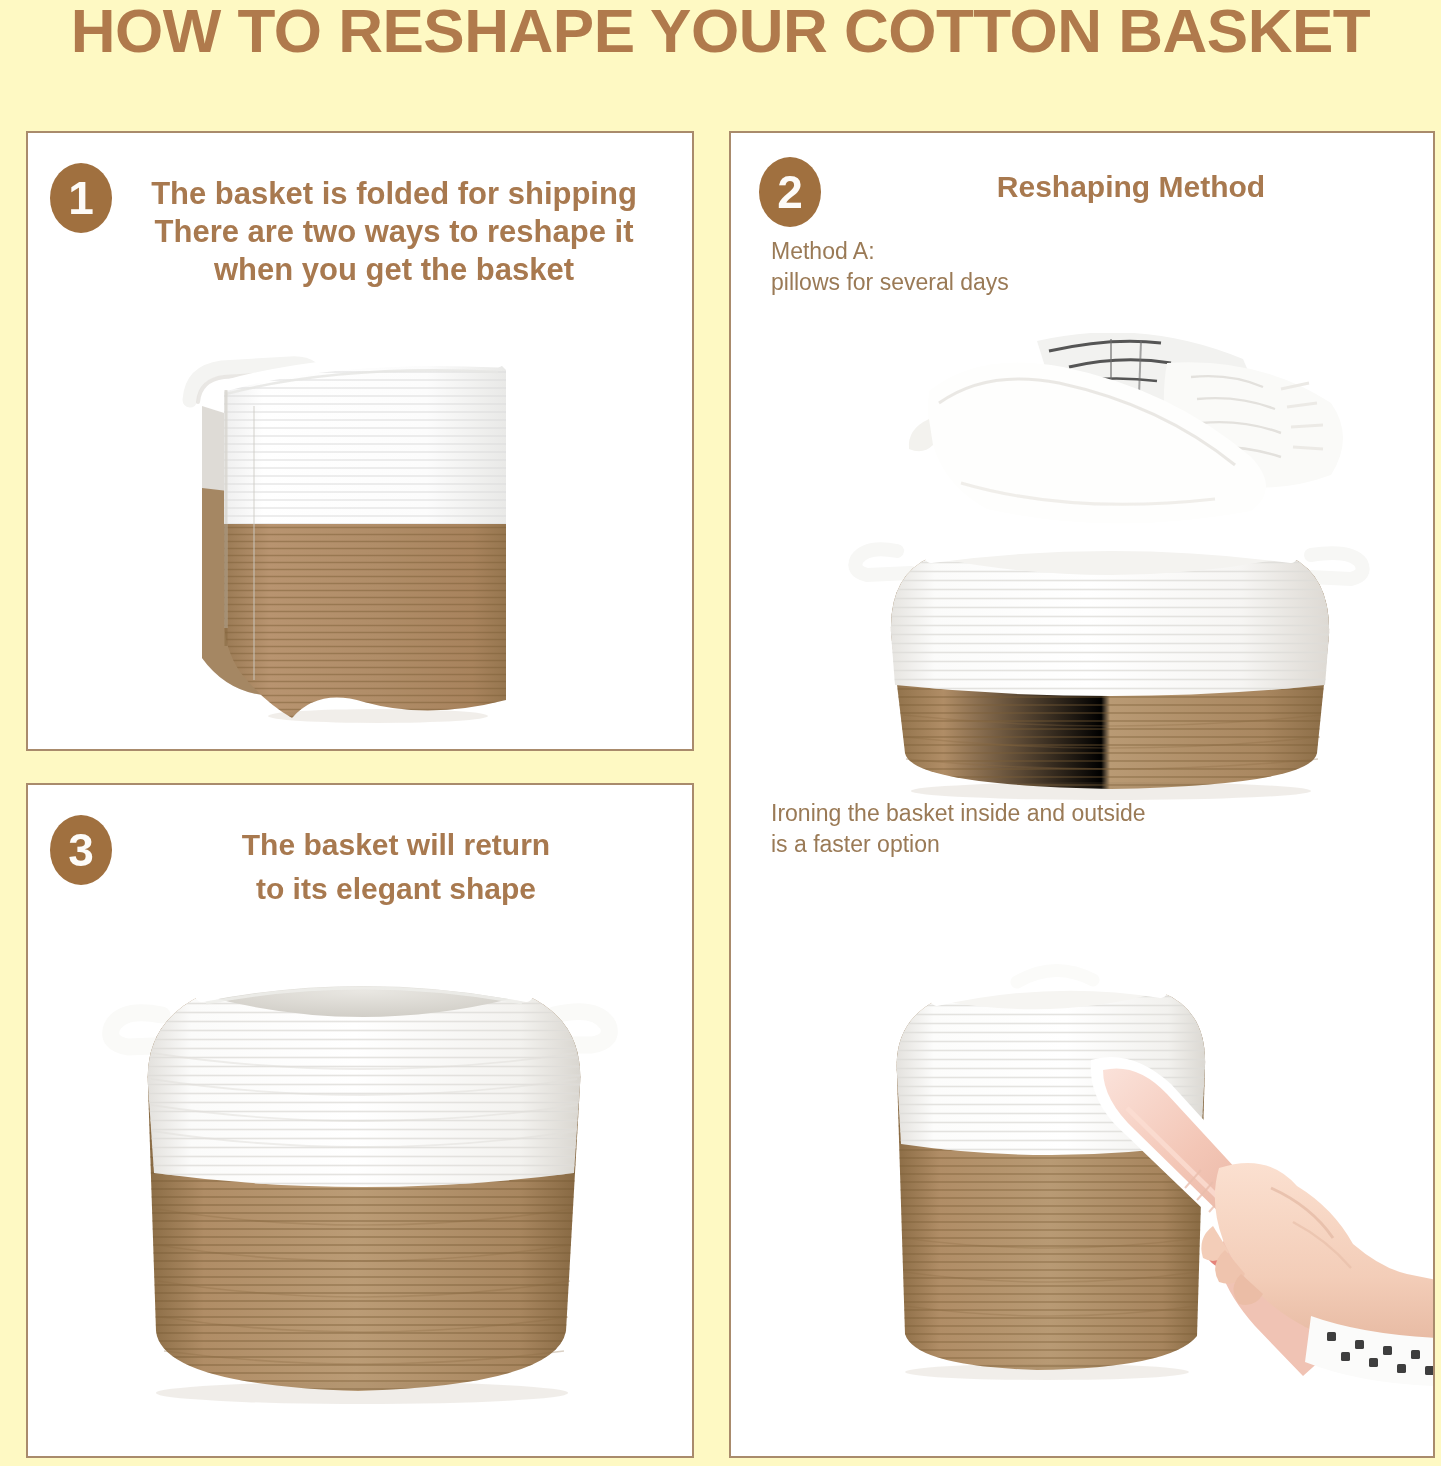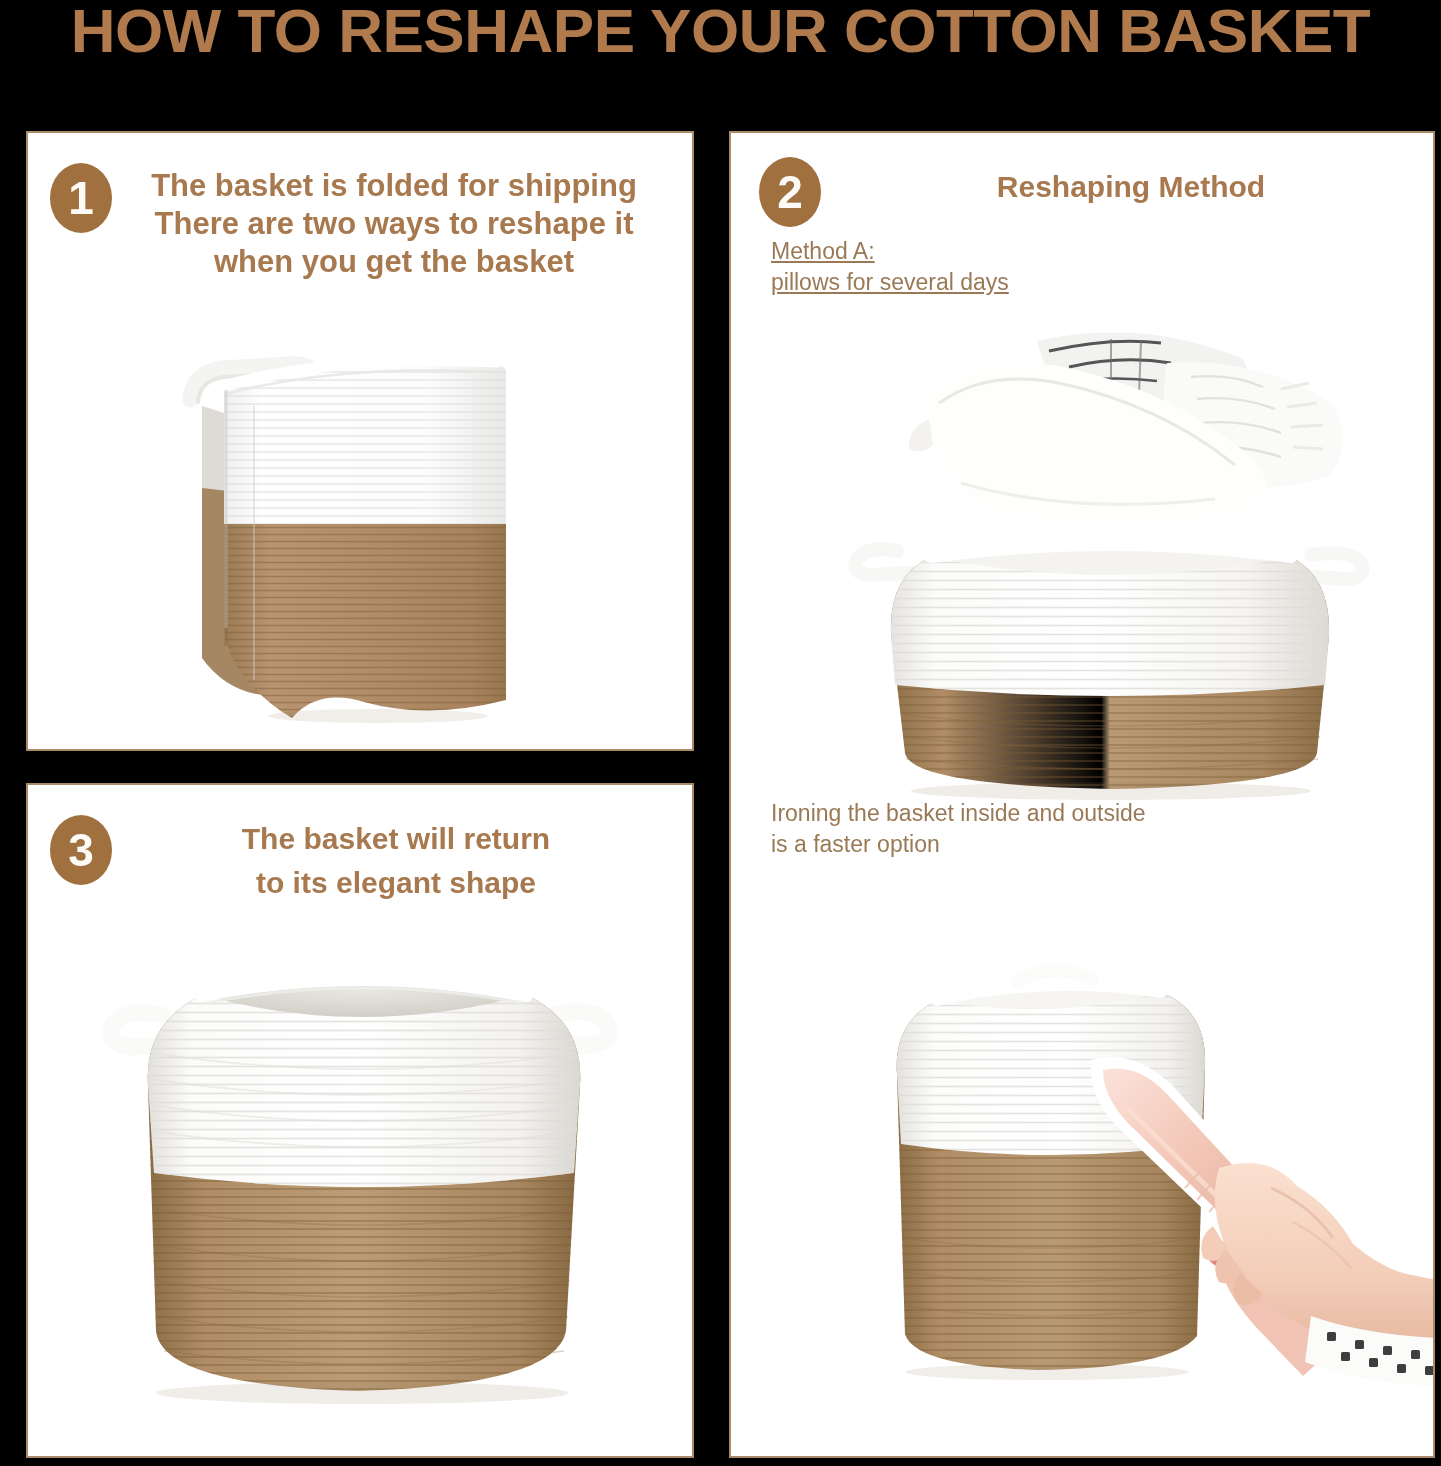--- a/index.html
+++ b/index.html
@@ -2,21 +2,21 @@
 <html><head>
 <meta charset="utf-8">
 <style>
   * { box-sizing: border-box; margin: 0; padding: 0; }
   html, body {
     width: 1441px; height: 1466px;
     background: #ffffff;
     font-family: "Liberation Sans", sans-serif;
     overflow: hidden;
   }
-  .page { position: relative; width: 1441px; height: 1466px; background:#000000; }
+  .page { position: relative; width: 1441px; height: 1466px; background:#fef9c3; }
 
   
   .title {
     position: absolute;
     left: 0; top: -4px;
     width: 1441px;
     text-align: center;
     font-size: 62px;
     font-weight: 700;
     letter-spacing: -0.5px;
@@ -75,21 +75,21 @@
 <body>
 
 <div class="page">
 
   <div class="title">HOW TO RESHAPE YOUR COTTON BASKET</div>
 
   <div class="panel" id="panel-1">
 
     <div class="step-head" style="left:22px; top:30px; width:620px;">
       <div class="badge">1</div>
-      <div class="head-text" style="width:520px; margin-left:22px; margin-top:4px;">
+      <div class="head-text" style="width:520px; margin-left:22px; margin-top:12px;">
         <div>The basket is folded for shipping</div>
         <div>There are two ways to reshape it</div>
         <div>when you get the basket</div>
       </div>
     </div>
 
     <div class="art" style="left:140px; top:195px; width:390px; height:400px;">
       <svg viewBox="0 0 390 400" xmlns="http://www.w3.org/2000/svg">
         <defs>
           <linearGradient id="p1white" x1="0" y1="0" x2="1" y2="0">
@@ -140,21 +140,21 @@
     </div>
   </div>
 
   <div class="panel" id="panel-2">
 
     <div class="step-head" style="left:28px; top:24px; width:650px;">
       <div class="badge">2</div>
       <div class="head-text big" style="width:500px; margin-left:60px; margin-top:8px;">Reshaping Method</div>
     </div>
 
-    <div class="body-text" style="left:40px; top:103px; width:620px;text-decoration:underline;">
+    <div class="body-text" style="left:40px; top:103px; width:620px;">
       <div>Method A:</div>
       <div>pillows for several days</div>
     </div>
 
     <div class="art" style="left:80px; top:200px; width:600px; height:470px;">
       <svg viewBox="0 0 600 470" xmlns="http://www.w3.org/2000/svg">
         <defs>
           <linearGradient id="p2white" x1="0" y1="0" x2="1" y2="0">
             <stop offset="0%" stop-color="#e6e4e0"></stop>
             <stop offset="10%" stop-color="#fbfbfa"></stop>
@@ -324,21 +324,21 @@
 
         <ellipse cx="206" cy="434" rx="142" ry="8" fill="#8d7456" opacity="0.12"></ellipse>
       </svg>
     </div>
   </div>
 
   <div class="panel" id="panel-3">
 
     <div class="step-head" style="left:22px; top:30px; width:620px;">
       <div class="badge">3</div>
-      <div class="head-text big" style="width:500px; margin-left:34px; margin-top:2px;">
+      <div class="head-text big" style="width:500px; margin-left:34px; margin-top:8px;">
         <div>The basket will return</div>
         <div>to its elegant shape</div>
       </div>
     </div>
 
     <div class="art" style="left:58px; top:160px; width:560px; height:500px;">
       <svg viewBox="0 0 560 500" xmlns="http://www.w3.org/2000/svg">
         <defs>
           <linearGradient id="p3white" x1="0" y1="0" x2="1" y2="0">
             <stop offset="0%" stop-color="#e3e1dd"></stop>

